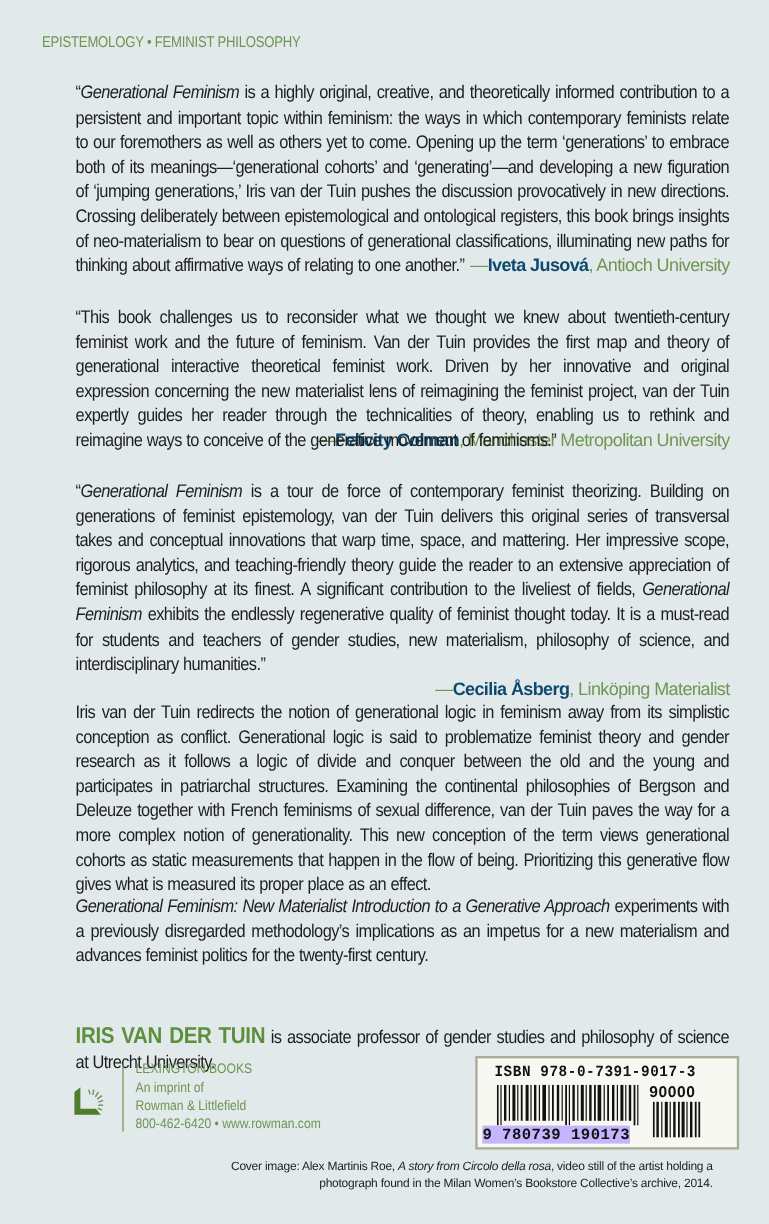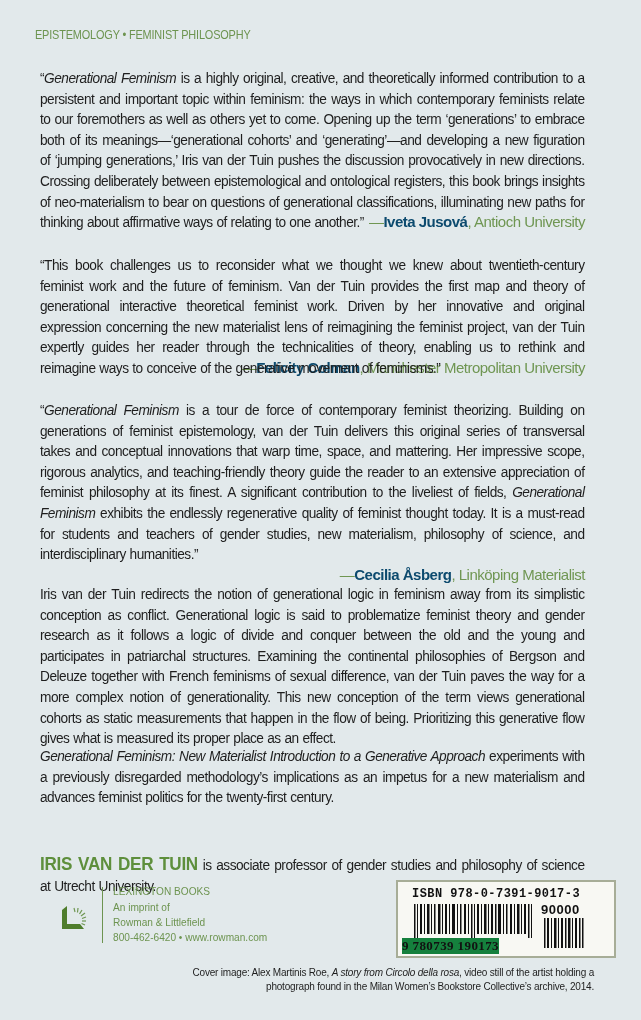--- a/index.html
+++ b/index.html
@@ -9,21 +9,21 @@
     font-family:"Liberation Sans", sans-serif;
     color:#1e1e1e;
     position:relative;
   }
   .cat {
     position:absolute; left:35px; top:27px;
     font-size:13px; color:#6d9450; letter-spacing:-0.2px;
     transform:scaleX(0.84); transform-origin:left top; white-space:nowrap;
   }
   .block {
-    position:absolute; left:40px; width:545px;
+    position:absolute; left:63px; width:545px;
   }
   .para {
     font-size:15.2px; line-height:20.6px;
     text-align:justify; text-align-last:left;
     letter-spacing:-0.55px; word-spacing:0.5px;
     transform:scaleX(0.9); transform-origin:left top; width:605px;
   }
   .para i { font-style:italic; }
   .attrib {
     text-align:right; font-size:15px; line-height:20.6px;
@@ -56,22 +56,22 @@
   }
   .bars-main { position:absolute; left:16px; top:22px; width:120px; height:34px; }
   .bars-addon { position:absolute; left:146px; top:36px; width:40px; height:30px; }
   .addon-num {
     position:absolute; left:143px; top:20px;
     font-family:Liberation Sans, sans-serif; font-size:13px; font-weight:bold;
     color:#111; letter-spacing:0.5px;
   }
   .ean-num {
     position:absolute; left:4px; top:56px;
-    font-family:Liberation Serif, serif; font-size:13px; font-weight:bold;
-    color:#111; letter-spacing:0.4px; background:#15803d; white-space:nowrap;
+    font-family:Liberation Mono, monospace; font-size:13px; font-weight:bold;
+    color:#111; letter-spacing:0.4px; background:#c4b5fd; white-space:nowrap;
   }
   .credit {
     position:absolute; right:47px; top:966px; width:420px;
     text-align:right; font-size:10px; line-height:14px; color:#1e1e1e;
     letter-spacing:-0.2px;
   }
 </style>
 </head>
 <body>
 

